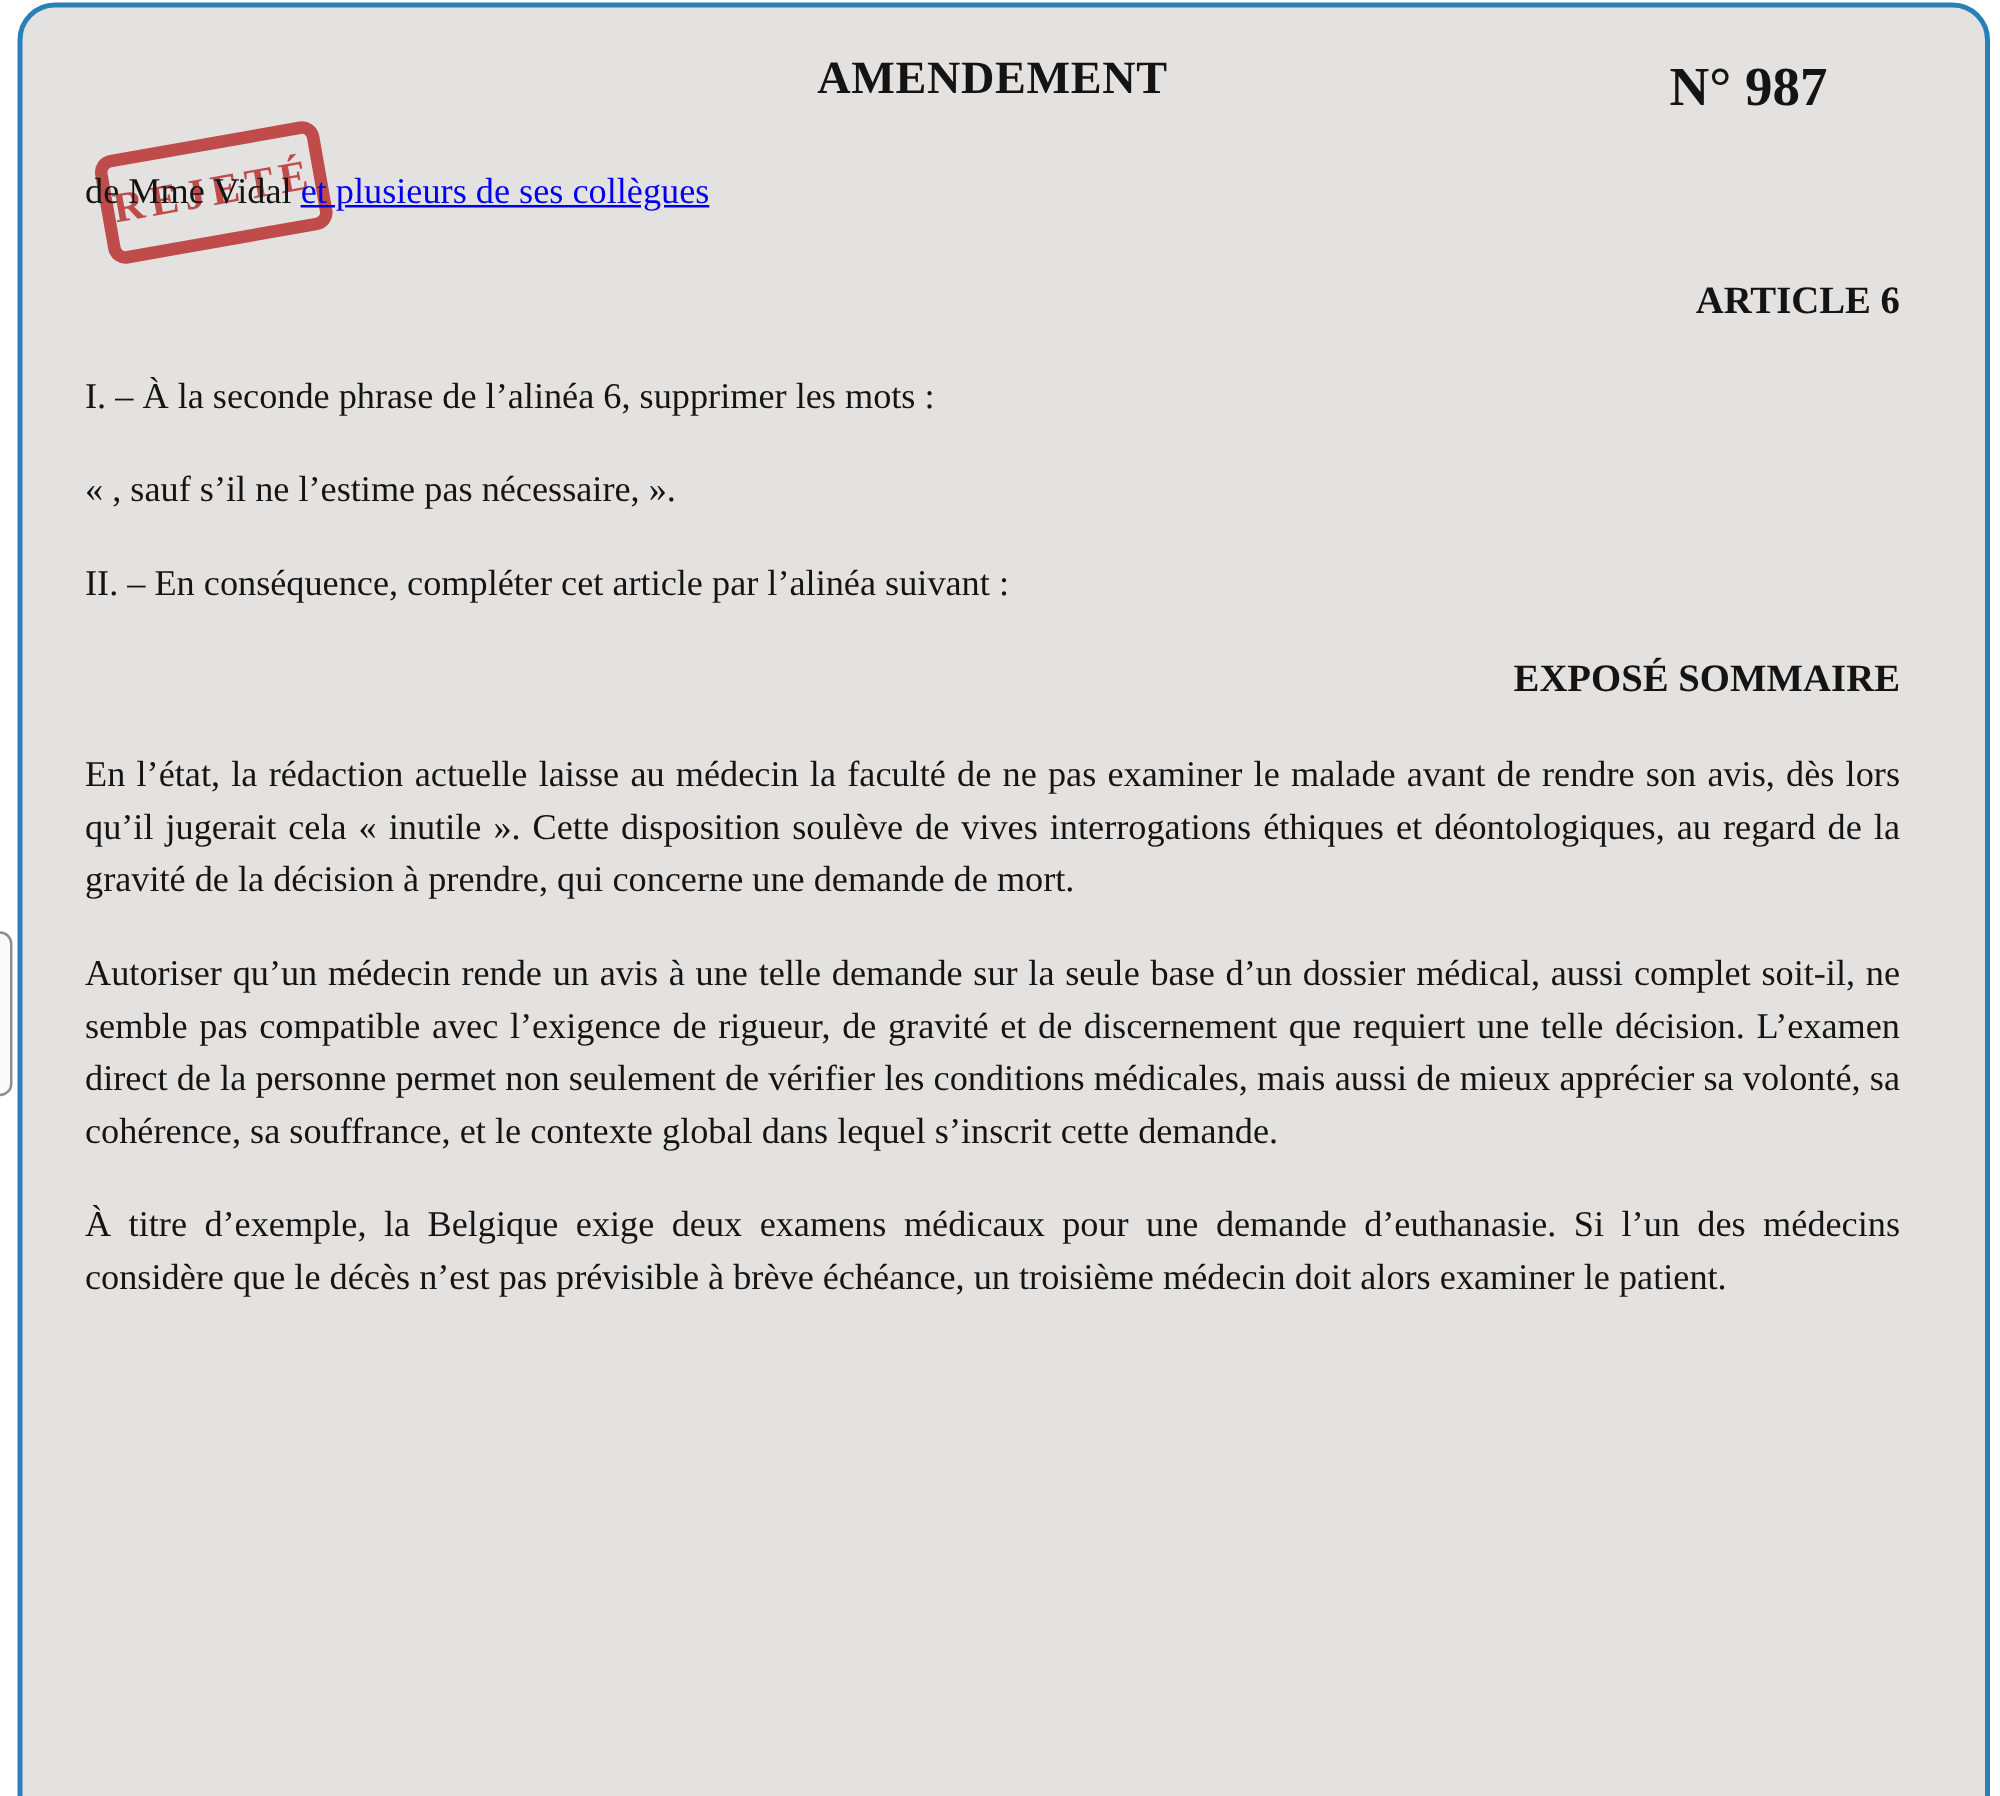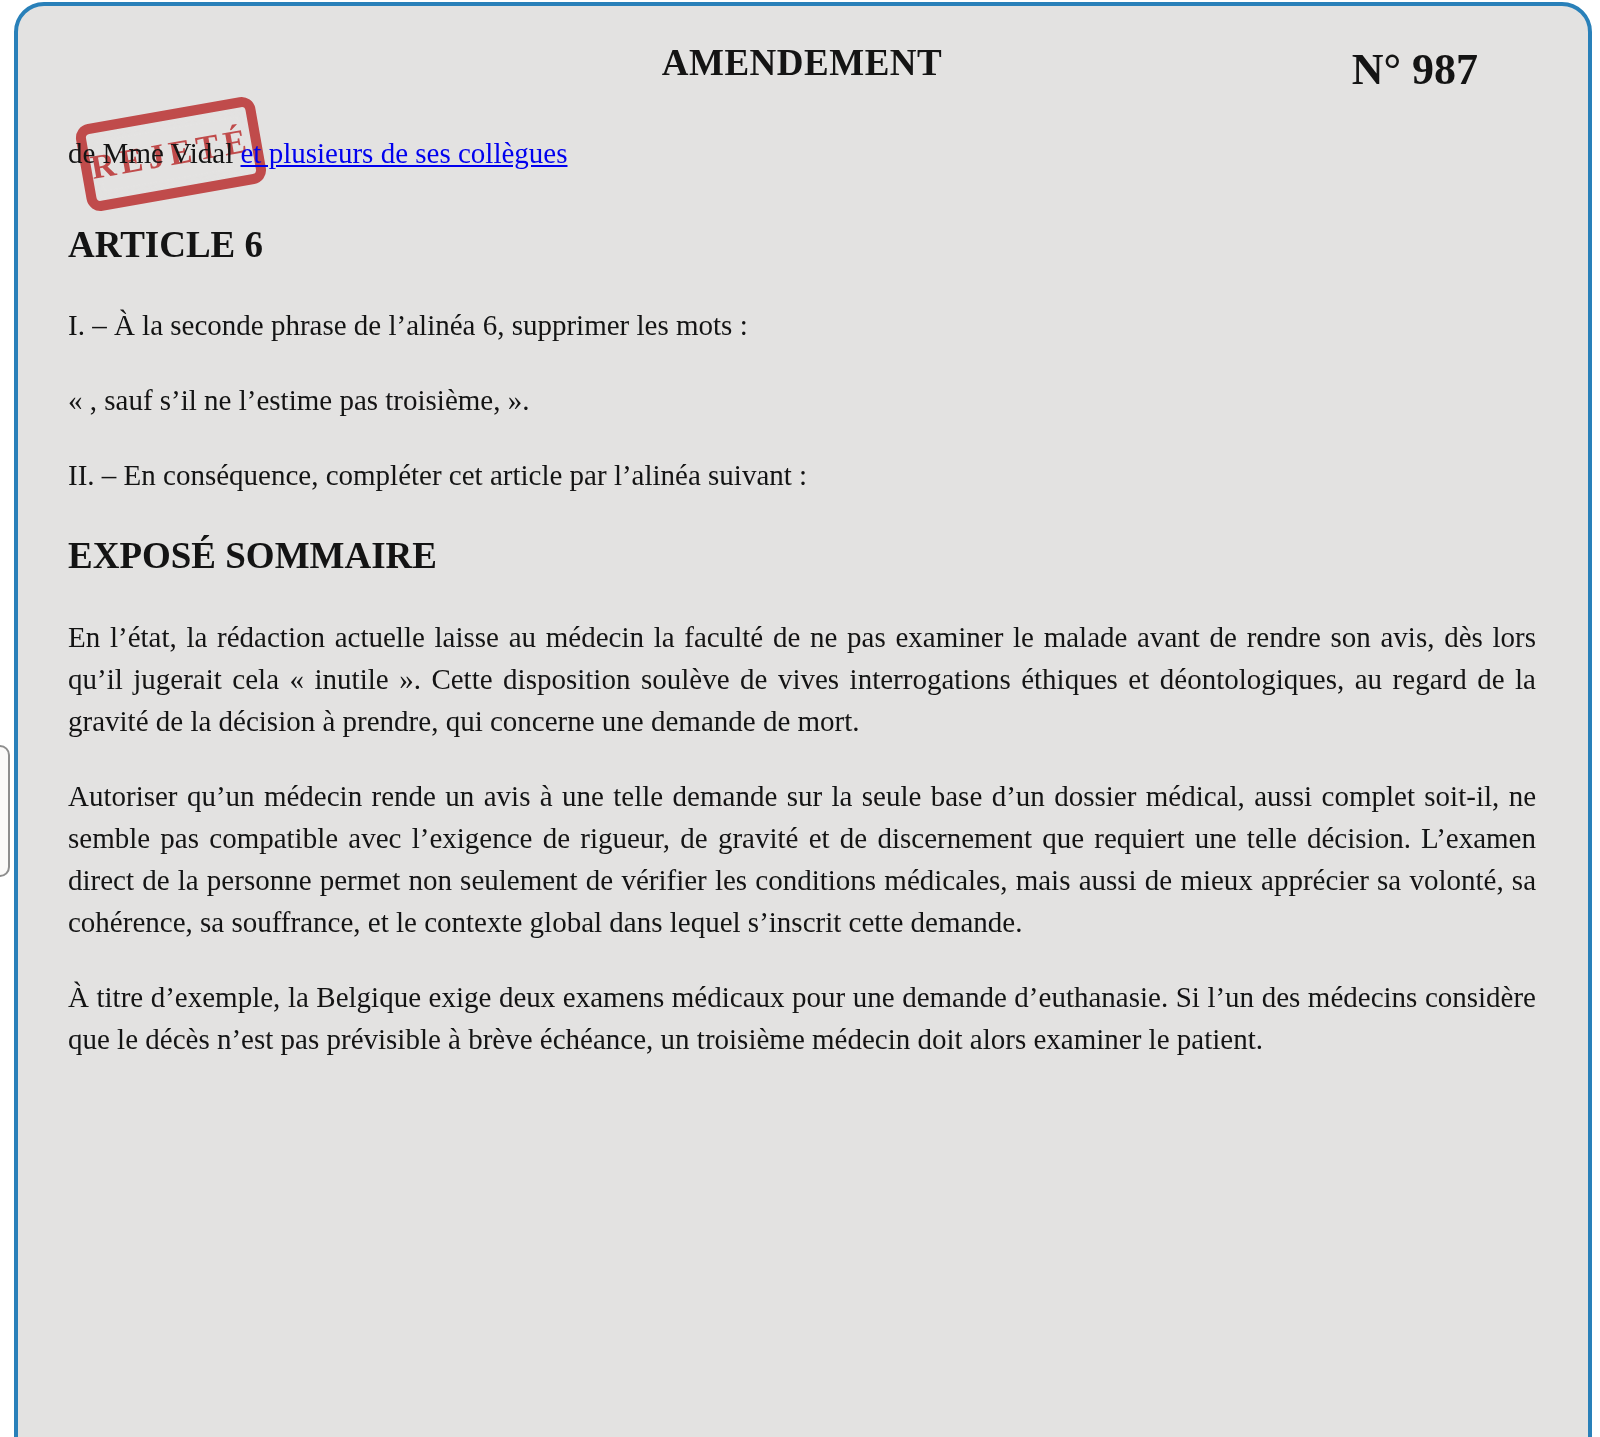--- a/index.html
+++ b/index.html
@@ -12,38 +12,38 @@
   .doc-frame {
     position: absolute;
     left: 14px; top: 2px;
     width: 1578px; height: 1580px;
     background: #e3e2e1;
     border: 4px solid #2980b9;
     border-radius: 30px;
   }
   .doc-content {
     position: relative;
-    padding: 30px 52px 40px 50px;
+    padding: 30px 68px 40px 50px;
     color: #141414;
     font-size: 29px;
     line-height: 1.45;
   }
   .doc-header { position: relative; text-align: center; }
   .doc-title {
     font-size: 37px; font-weight: bold; letter-spacing: .5px;
     display: inline-block;
   }
   .doc-number {
     position: absolute; right: 58px; top: 2px;
     font-size: 44px; font-weight: bold;
   }
   .byline { text-align: left; margin-top: 42px; }
   .byline a { color: #0000ee; text-decoration: underline; cursor: pointer; }
   .section-heading {
-    text-align: left; font-weight: bold; font-size: 37px;
+    text-align: right; font-weight: bold; font-size: 31px;
     margin-top: 44px; margin-bottom: 33px;
   }
   .section-heading.expose { margin-top: 29px; margin-bottom: 26px; }
   .doc-content p.body-par {
     text-align: justify;
     margin: 33px 0;
   }
   .stamp {
     position: absolute;
     left: 62px; top: 104px;
@@ -86,21 +86,21 @@
       <span class="doc-number">N° 987</span>
     </div>
 
     <div class="byline">
       <span>de Mme Vidal </span><a>et plusieurs de ses collègues</a>
     </div>
 
     <div class="section-heading">ARTICLE 6</div>
 
     <p class="body-par">I. – À la seconde phrase de l’alinéa 6, supprimer les mots :</p>
-    <p class="body-par">« , sauf s’il ne l’estime pas troisième, ».</p>
+    <p class="body-par">« , sauf s’il ne l’estime pas nécessaire, ».</p>
     <p class="body-par">II. – En conséquence, compléter cet article par l’alinéa suivant :</p>
 
     <div class="section-heading expose">EXPOSÉ SOMMAIRE</div>
 
     <p class="body-par">En l’état, la rédaction actuelle laisse au médecin la faculté de ne pas examiner le malade avant de rendre son avis, dès lors qu’il jugerait cela « inutile ». Cette disposition soulève de vives interrogations éthiques et déontologiques, au regard de la gravité de la décision à prendre, qui concerne une demande de mort.</p>
     <p class="body-par">Autoriser qu’un médecin rende un avis à une telle demande sur la seule base d’un dossier médical, aussi complet soit-il, ne semble pas compatible avec l’exigence de rigueur, de gravité et de discernement que requiert une telle décision. L’examen direct de la personne permet non seulement de vérifier les conditions médicales, mais aussi de mieux apprécier sa volonté, sa cohérence, sa souffrance, et le contexte global dans lequel s’inscrit cette demande.</p>
     <p class="body-par">À titre d’exemple, la Belgique exige deux examens médicaux pour une demande d’euthanasie. Si l’un des médecins considère que le décès n’est pas prévisible à brève échéance, un troisième médecin doit alors examiner le patient.</p>
 
   </div>
 </div>

